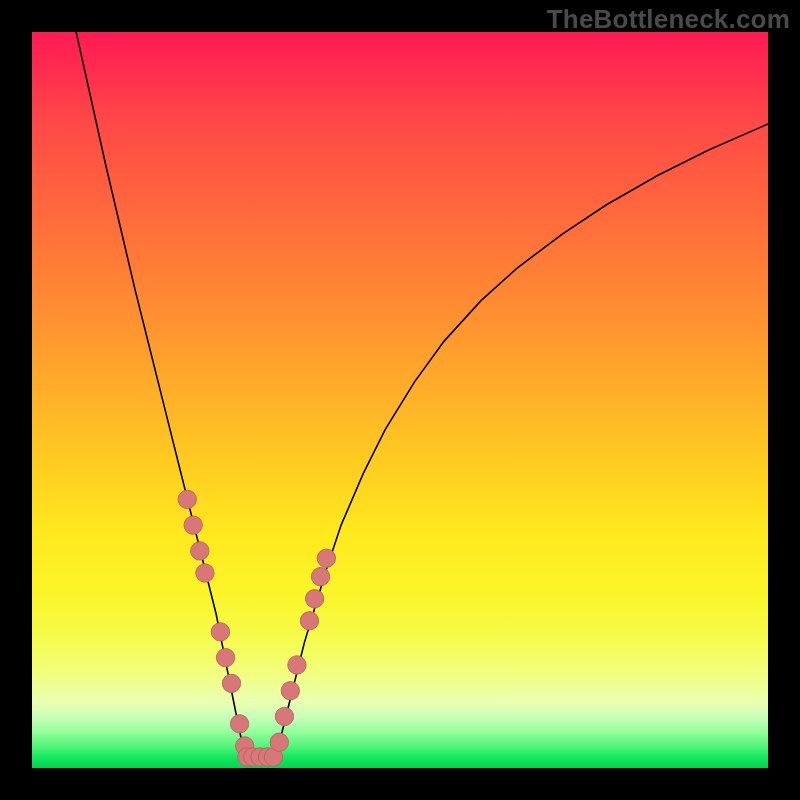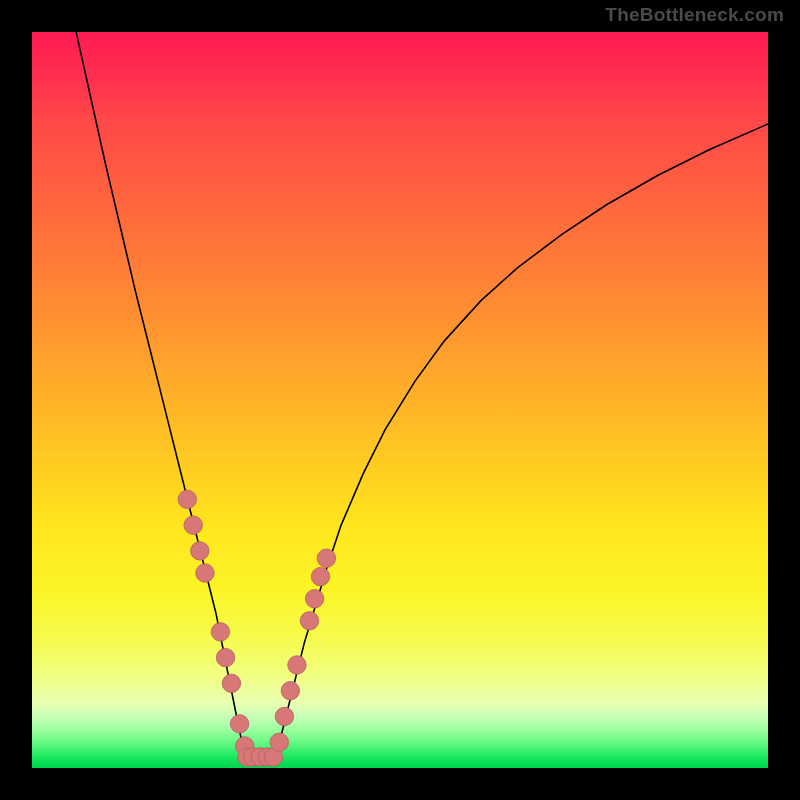--- a/index.html
+++ b/index.html
@@ -15,23 +15,23 @@
     position: absolute;
     top: 0;
     left: 0;
     width: 800px;
     height: 800px;
     background: #000;
   }
   .watermark {
     position: absolute;
     top: 4px;
-    right: 16px;
+    right: 10px;
     color: #4a4a4a;
-    font-size: 19px;
+    font-size: 26px;
     font-weight: 600;
     letter-spacing: 0.2px;
     z-index: 50;
   }
   .plot-area {
     position: absolute;
     left: 32px;
     top: 32px;
     width: 736px;
     height: 736px;

